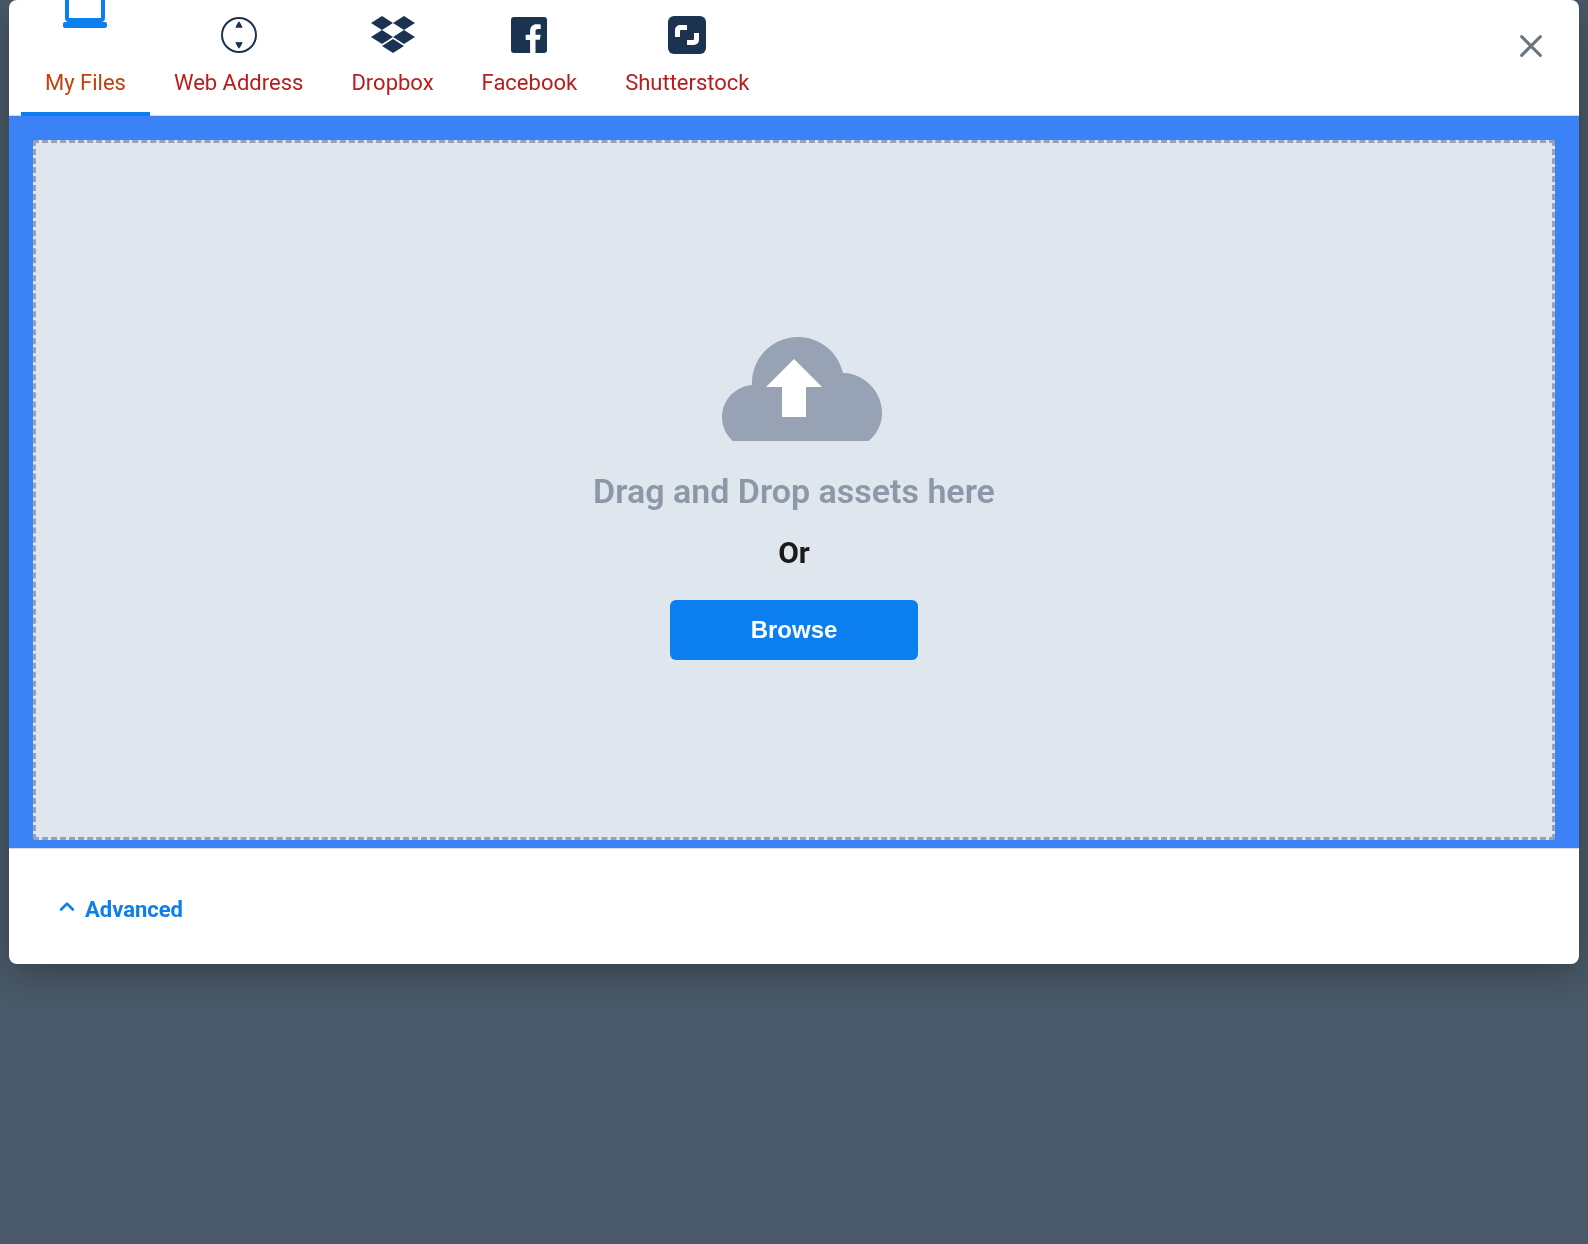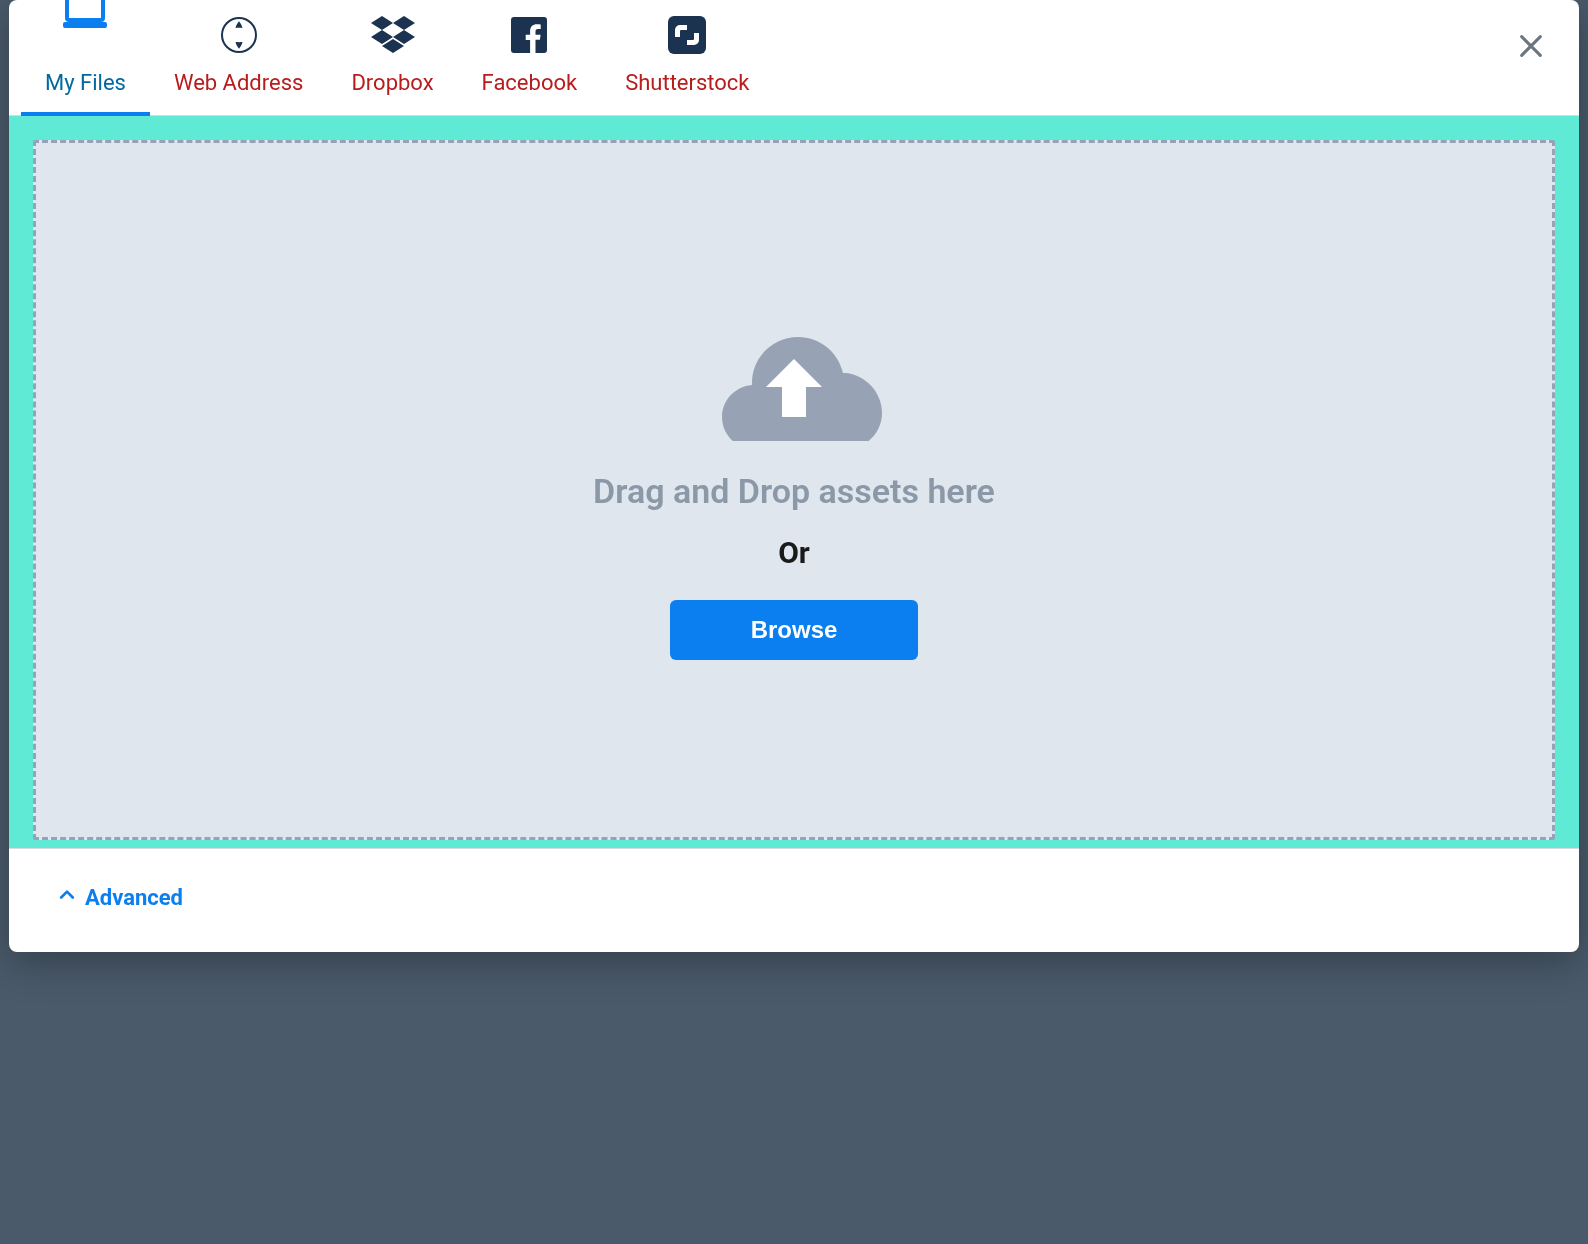--- a/index.html
+++ b/index.html
@@ -45,21 +45,21 @@
     align-items:center;
     justify-content:center;
     margin-bottom: 14px;
   }
   .tab .tab-icon svg { display:block; }
   .tab .tab-label {
     font-size: 22px;
     font-weight: 400;
     white-space: nowrap;
   }
-  .tab.active { color: #0369a1; gap: 24px; }
+  .tab.active { color: #c2410c; gap: 24px; }
   .tab.active::after {
     content: "";
     position: absolute;
     left: 0; right: 0; bottom: -1px;
     height: 4px;
     background: #0b7ef0;
   }
   .close-btn {
     position: absolute;
     right: 28px;
@@ -68,21 +68,21 @@
     height: 40px;
     cursor: pointer;
     color: #6a7580;
     display:flex;
     align-items:center;
     justify-content:center;
   }
   .close-btn svg { width: 28px; height: 28px; }
 
   .drop-area-wrap {
-    background: #5eead4;
+    background: #3b82f6;
     padding: 24px 24px 8px 24px;
   }
   .drop-area {
     border: 3px dashed #94a3b8;
     background: #dfe6ee;
     border-radius: 2px;
     height: 700px;
     display: flex;
     flex-direction: column;
     align-items: center;
@@ -118,20 +118,21 @@
     align-items:center;
   }
   .advanced-toggle {
     display:flex;
     align-items:center;
     gap: 8px;
     color: #0b7ef0;
     font-size: 22px;
     font-weight: 700;
     cursor: pointer;
+    margin-top: 12px;
   }
   .advanced-toggle svg { width: 20px; height: 20px; }
 </style>
 </head>
 <body>
 
 <div class="modal">
 
   <div class="tabs-row">
 

